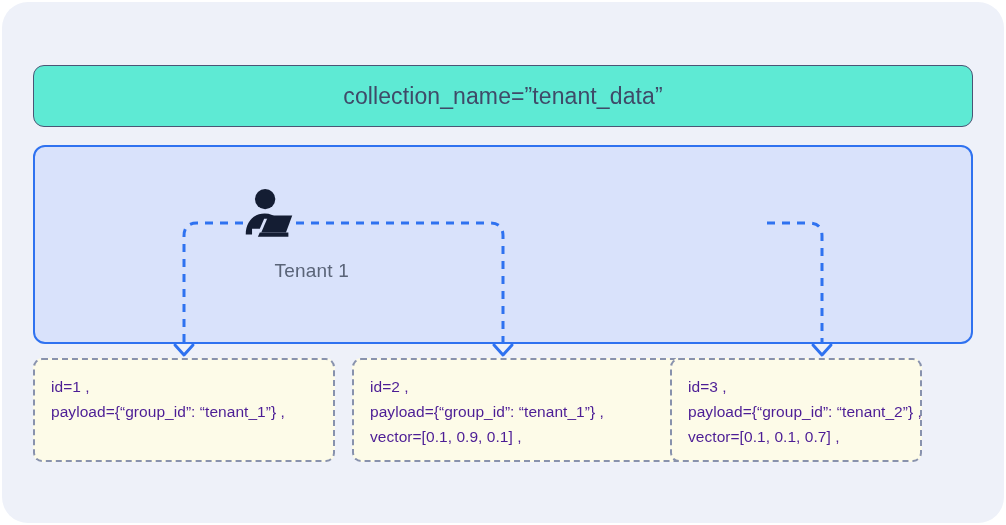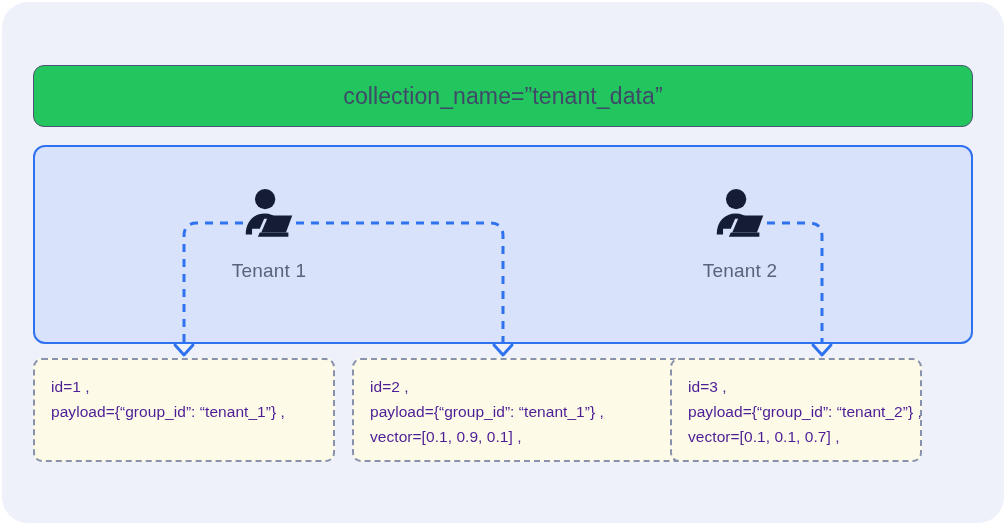--- a/index.html
+++ b/index.html
@@ -36,21 +36,21 @@
   
   .collection-box {
     position: absolute;
     left: 33px;
     top: 65px;
     width: 940px;
     height: 62px;
     box-sizing: border-box;
     border: 1.6px solid #4b5575;
     border-radius: 11px;
-    background: #22c55e;
+    background: #5eead4;
     display: flex;
     align-items: center;
     justify-content: center;
   }
   .collection-text {
     font-size: 23px;
     color: #3f4a68;
     letter-spacing: 0.1px;
     white-space: nowrap;
   }
@@ -65,21 +65,21 @@
     box-sizing: border-box;
     border: 2.2px solid #2f72f0;
     border-radius: 12px;
     background: #d9e2fb;
   }
 
   
   .tenant {
     position: absolute;
     width: 160px;
-    text-align: center;
+    text-align: right;
   }
   .tenant-1 { left: 189px; top: 186px; }
   .tenant-2 { left: 660px; top: 186px; }
 
   .tenant-icon {
     display: block;
     margin: 0 auto;
     width: 62px;
     height: 62px;
   }
@@ -155,29 +155,20 @@
   <div class="tenant tenant-1">
     <svg class="tenant-icon" viewBox="0 0 64 64" xmlns="http://www.w3.org/2000/svg">
       <circle cx="28" cy="13.5" r="10.5" fill="#141d33"></circle>
       <path d="M8 50 C8 36.5 16.5 28.5 27.5 28.5 C33 28.5 37.8 30.6 41 33.8 L27 33.8 L22.5 44 L14.5 44 L14.5 50 Z" fill="#141d33"></path>
       <path d="M31.5 30.5 L56 30.5 L49.5 48 L24 48 L31.5 30.5 Z" fill="#141d33"></path>
       <path d="M22.5 48 L52 48 L52 52.5 L20.5 52.5 Z" fill="#141d33"></path>
     </svg>
     <div class="tenant-label">Tenant 1</div>
   </div>
 
-  <div class="tenant tenant-2">
-    <svg class="tenant-icon" viewBox="0 0 64 64" xmlns="http://www.w3.org/2000/svg">
-      <circle cx="28" cy="13.5" r="10.5" fill="#141d33"></circle>
-      <path d="M8 50 C8 36.5 16.5 28.5 27.5 28.5 C33 28.5 37.8 30.6 41 33.8 L27 33.8 L22.5 44 L14.5 44 L14.5 50 Z" fill="#141d33"></path>
-      <path d="M31.5 30.5 L56 30.5 L49.5 48 L24 48 L31.5 30.5 Z" fill="#141d33"></path>
-      <path d="M22.5 48 L52 48 L52 52.5 L20.5 52.5 Z" fill="#141d33"></path>
-    </svg>
-    <div class="tenant-label">Tenant 2</div>
-  </div>
 
   <div class="payload-card card-1">
     <div class="payload-line">id=1 ,</div>
     <div class="payload-line">payload={“group_id”: “tenant_1”} ,</div>
   </div>
 
   <div class="payload-card card-2">
     <div class="payload-line">id=2 ,</div>
     <div class="payload-line">payload={“group_id”: “tenant_1”} ,</div>
     <div class="payload-line">vector=[0.1, 0.9, 0.1] ,</div>

